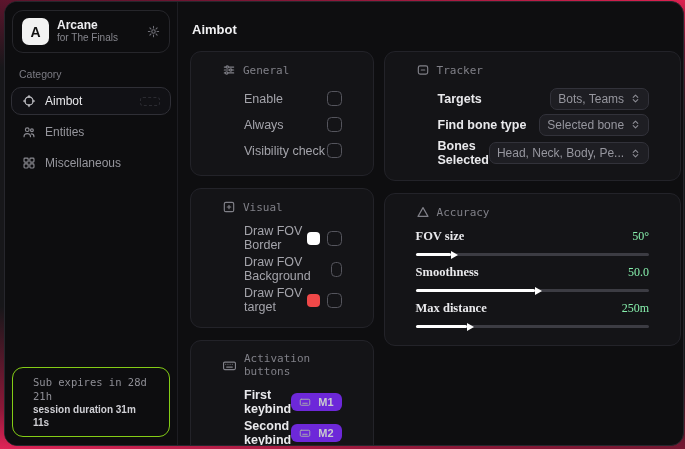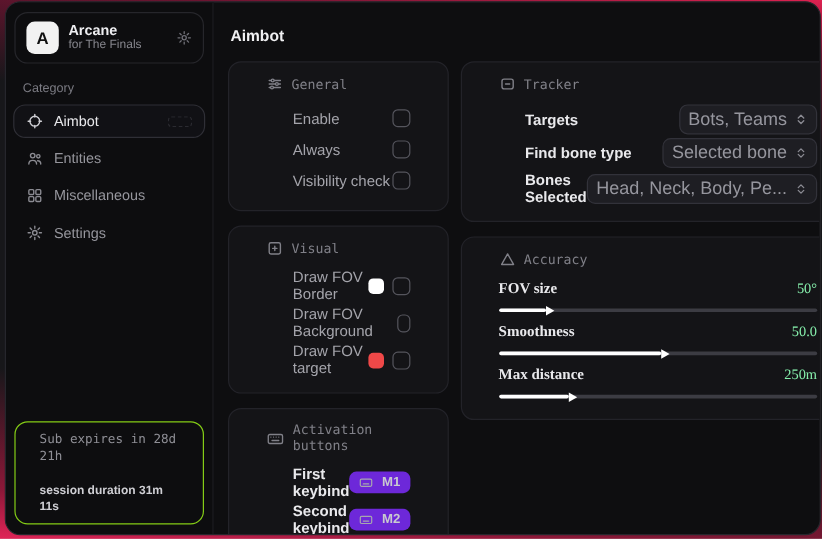--- a/index.html
+++ b/index.html
@@ -24,35 +24,35 @@
   .category-label { color:#7b7b83; font-size:10.5px; margin:15px 14px 7px; }
   .nav { display:flex; flex-direction:column; gap:3px; }
   .nav-item { display:flex; align-items:center; gap:9px; color:#96969d; font-size:12px; padding:6px 10px; margin:0 6px; border:1px solid transparent; border-radius:10px; cursor:pointer; }
   .nav-item.selected { border-color:#2f2f36; background:#111115; color:#e8e8eb; }
   .nav-item .nicon { display:flex; color:#8a8a91; }
   .nav-item.selected .nicon { color:#cfcfd4; }
   .hint-dash { margin-left:auto; width:20px; height:9px; border:1px dashed #2b2b31; border-radius:3px; }
   .spacer { flex:1; }
   .footer-card { margin:0 7px; border:1px solid #84cc16; border-radius:11px; padding:7px 20px; }
   .footer-line1 { font-family:"DejaVu Sans Mono",monospace; color:#8f8f96; font-size:10.5px; line-height:14px; }
-  .footer-line2 { color:#cfcfd4; font-size:10px; font-weight:700; line-height:13px;margin-top:16px; }
+  .footer-line2 { color:#cfcfd4; font-size:10px; font-weight:700; line-height:13px; }
   
   .main { flex:1; padding:12px 12px 12px 12px; overflow:hidden; }
   .page-title { color:#f0f0f2; font-size:13px; font-weight:700; margin:8px 0 14px 2px; }
   .columns { display:grid; grid-template-columns:1fr 1fr; gap:10px; align-items:start; }
   .col { display:flex; flex-direction:column; gap:12px; }
   .card { background:#141417; border:1px solid #232329; border-radius:11px; padding:11px 31px 13px; }
   .card-header { display:flex; align-items:center; gap:7px; color:#808088; font-family:"DejaVu Sans Mono",monospace; font-size:11px; margin-bottom:10px; }
   .row { display:flex; align-items:center; justify-content:space-between; min-height:23px; margin-top:3px;margin-left:22px; }
   .row-label { color:#a4a4ab; font-size:12.5px; }
   .row-label.bright { color:#e9e9ec; font-weight:700; }
   .row-right { display:flex; align-items:center; gap:7px; }
   .checkbox { width:15px; height:15px; border:1.6px solid #55555d; border-radius:4.5px; background:transparent; cursor:pointer; }
   .swatch { width:13px; height:13px; border-radius:4px; cursor:pointer; }
-  .select-pill { display:flex; align-items:center; gap:6px; background:#1e1e23; border:1px solid #32323a; border-radius:7px; padding:3px 7px; color:#96969e; font-size:15px; white-space:nowrap; cursor:pointer; }
+  .select-pill { display:flex; align-items:center; gap:6px; background:#1e1e23; border:1px solid #32323a; border-radius:7px; padding:3px 7px; color:#96969e; font-size:12px; white-space:nowrap; cursor:pointer; }
   .select-pill .picon { display:flex; color:#8b8b93; }
   .key-pill { display:flex; align-items:center; gap:7px; background:#6d28d9; border-radius:6px; padding:3px 8px; color:#c9c9cf; font-size:11px; font-weight:700; cursor:pointer; }
   .key-pill .picon { display:flex; color:#a7a7ae; }
   
   .slider-row { margin-top:9px;font-family:Liberation Serif, serif; }
   .slider-head { display:flex; justify-content:space-between; align-items:baseline; }
   .slider-value { color:#86efac; font-size:12px; }
   .slider { position:relative; height:3px; background:#3c3c43; border-radius:2px; margin:9px 0 4px; cursor:pointer; }
   .slider-fill { position:relative; height:3px; background:#ffffff; border-radius:2px; }
   .slider-thumb { position:absolute; right:-7px; top:50%; transform:translateY(-50%); width:0; height:0; border-top:4px solid transparent; border-bottom:4px solid transparent; border-left:7px solid #ffffff; }
@@ -107,29 +107,20 @@
         <span class="nicon">
           <svg width="14" height="14" viewBox="0 0 24 24" fill="none" stroke="currentColor" stroke-width="2">
             <rect x="3.5" y="3.5" width="7" height="7" rx="1.5"></rect>
               <rect x="13.5" y="3.5" width="7" height="7" rx="1.5"></rect>
             <rect x="3.5" y="13.5" width="7" height="7" rx="1.5"></rect>
               <rect x="13.5" y="13.5" width="7" height="7" rx="1.5"></rect>
           </svg>
         </span>
         <span>Miscellaneous</span>
       </div>
-      <div class="nav-item">
-        <span class="nicon">
-          <svg width="14" height="14" viewBox="0 0 24 24" fill="none" stroke="currentColor" stroke-width="2" stroke-linecap="round">
-            <circle cx="12" cy="12" r="3.2"></circle>
-            <path d="M18.5 12h3M16.6 16.6l2.1 2.1M12 18.5v3M7.4 16.6l-2.1 2.1M5.5 12h-3M7.4 7.4L5.3 5.3M12 5.5v-3M16.6 7.4l2.1-2.1"></path>
-          </svg>
-        </span>
-        <span>Settings</span>
-      </div>
     </div>
 
     <div class="spacer"></div>
 
     <div class="footer-card">
       <div class="footer-line1">Sub expires in 28d 21h</div>
       <div class="footer-line2">session duration 31m 11s</div>
     </div>
   </div>
 

